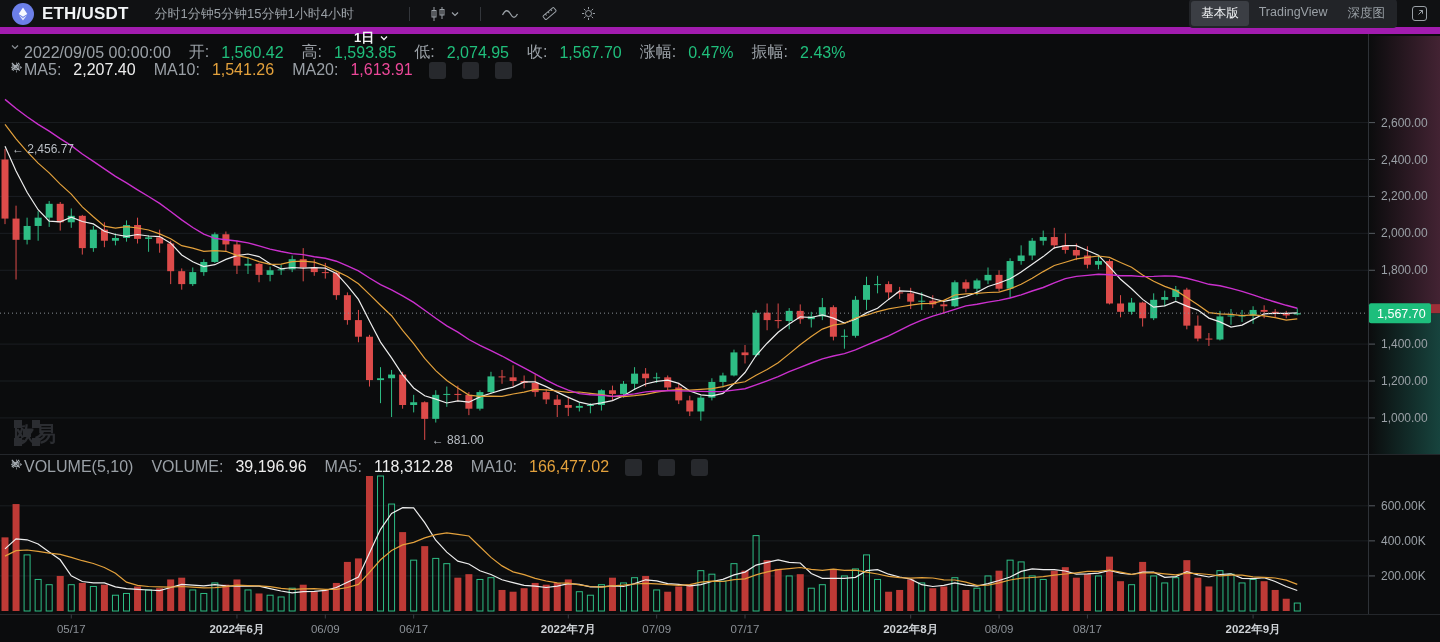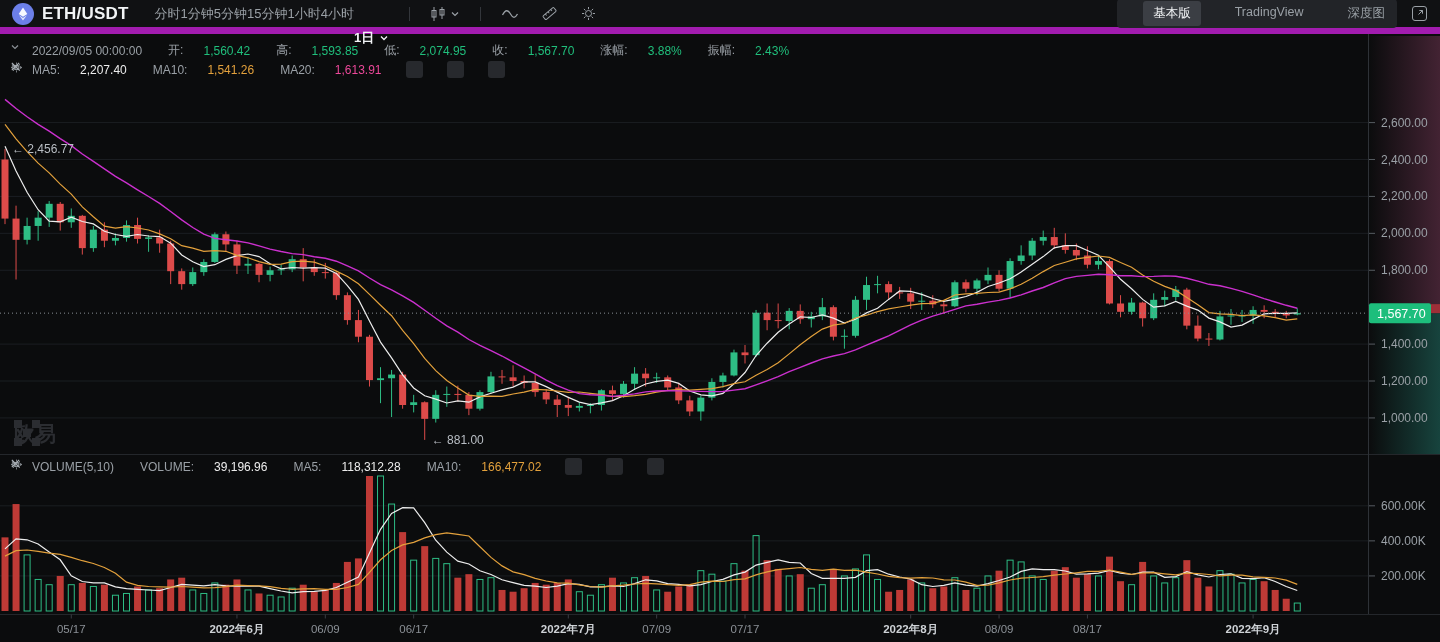--- a/index.html
+++ b/index.html
@@ -16,29 +16,29 @@
     display:inline-flex; align-items:center; justify-content:center; }
   .pair { color:#f2f4f6; font-size:17px; font-weight:bold; letter-spacing:.2px; margin-right:18px; }
   .tfs { display:flex; align-items:center; }
   .tf-tab { color:#9aa0a6; font-size:13px; cursor:pointer; white-space:nowrap; }
   .tf-tab.active { color:#f2f4f6; font-weight:bold; display:inline-flex; align-items:center; gap:5px;margin-top:48px; }
   .tool-divider { width:1px; height:14px; background:#33363b; margin:0 12px; display:inline-block; }
   .icon-btn { display:inline-flex; align-items:center; gap:4px; cursor:pointer; color:#9aa0a6; }
   .icon-btn + .icon-btn { margin-left:14px; }
   .tb-right { display:flex; align-items:center; gap:14px; }
   .seg { display:flex; background:#222428; border-radius:4px; padding:2px; }
-  .seg-item { font-size:12.5px; color:#9aa0a6; padding:4px 10px; border-radius:3px; cursor:pointer; white-space:nowrap;margin-left:24px; }
+  .seg-item { font-size:12.5px; color:#9aa0a6; padding:4px 10px; border-radius:3px; cursor:pointer; white-space:nowrap; }
   .seg-item.active { background:#3b3e44; color:#f2f4f6; }
 
   
   .chart-area { position:absolute; top:34px; left:0; width:1440px; height:608px; }
   .chart-area svg { position:absolute; top:0; left:0; }
 
-  .overlay { position:absolute; left:10px; display:flex; align-items:center; gap:20px;
-    font-size:12px; color:#9aa0a6; z-index:5; white-space:nowrap; }
+  .overlay { position:absolute; left:10px; display:flex; align-items:center; gap:12px;
+    font-size:16px; color:#9aa0a6; z-index:5; white-space:nowrap; }
   .ohlc-row { top:8px; }
   .ma-row { top:27px; }
   .vol-row { top:424px; }
   .pair-sp { margin-left:6px; }
   .v-green { color:#20bf7c; } .v-white { color:#ededed; } .v-orange { color:#e3a13c; } .v-magenta{ color:#ec4899; }
   .chev { display:inline-flex; margin-right:2px; cursor:pointer; }
   .mini-btn { width:17px; height:17px; border-radius:3px; background:#27292d;
     display:inline-flex; align-items:center; justify-content:center; cursor:pointer; margin-left:4px; }
 
   .watermark { position:absolute; left:14px; top:386px; display:flex; align-items:center; gap:9px;
@@ -569,21 +569,21 @@
       <span>2022/09/05 00:00:00</span>
       <span class="pair-sp">开:</span>
         <span class="v-green">1,560.42</span>
       <span class="pair-sp">高:</span>
         <span class="v-green">1,593.85</span>
       <span class="pair-sp">低:</span>
         <span class="v-green">2,074.95</span>
       <span class="pair-sp">收:</span>
         <span class="v-green">1,567.70</span>
       <span class="pair-sp">涨幅:</span>
-        <span class="v-green">3.88%</span>
+        <span class="v-green">0.47%</span>
       <span class="pair-sp">振幅:</span>
         <span class="v-green">2.43%</span>
     </div>
 
     <div class="overlay ma-row">
       <span class="chev">
         <svg width="10" height="10" viewBox="0 0 10 10">
             <path d="M2 3.5 L5 6.5 L8 3.5" fill="none" stroke="#8b9096" stroke-width="1.2"></path>
           </svg>
       </span>

